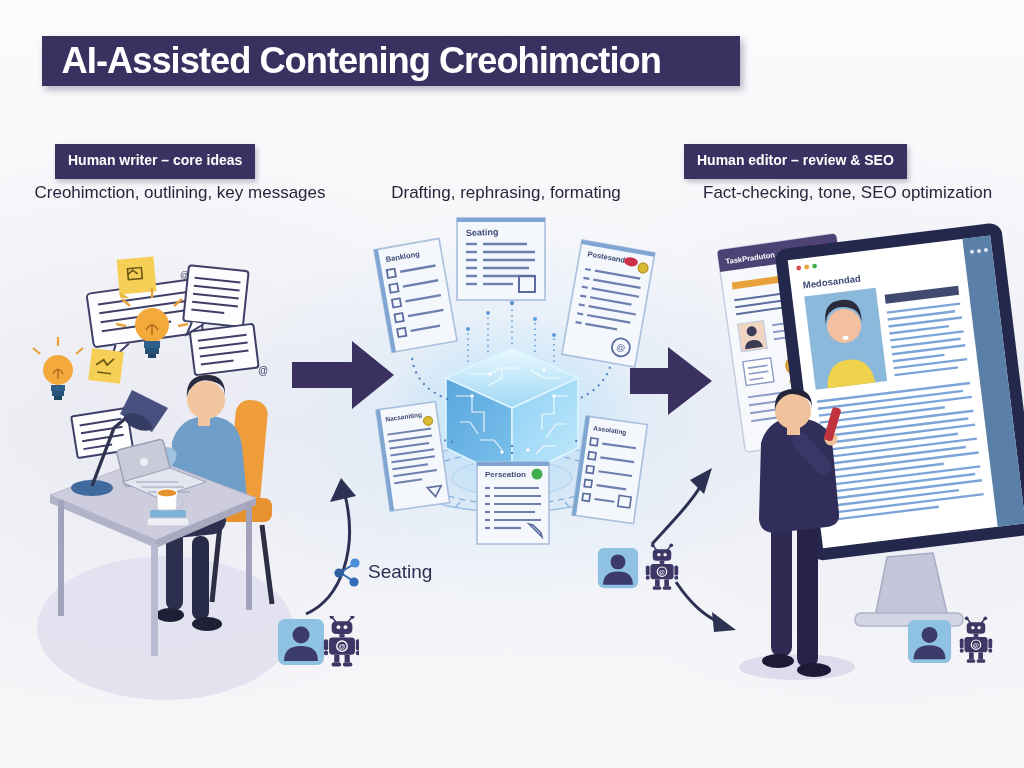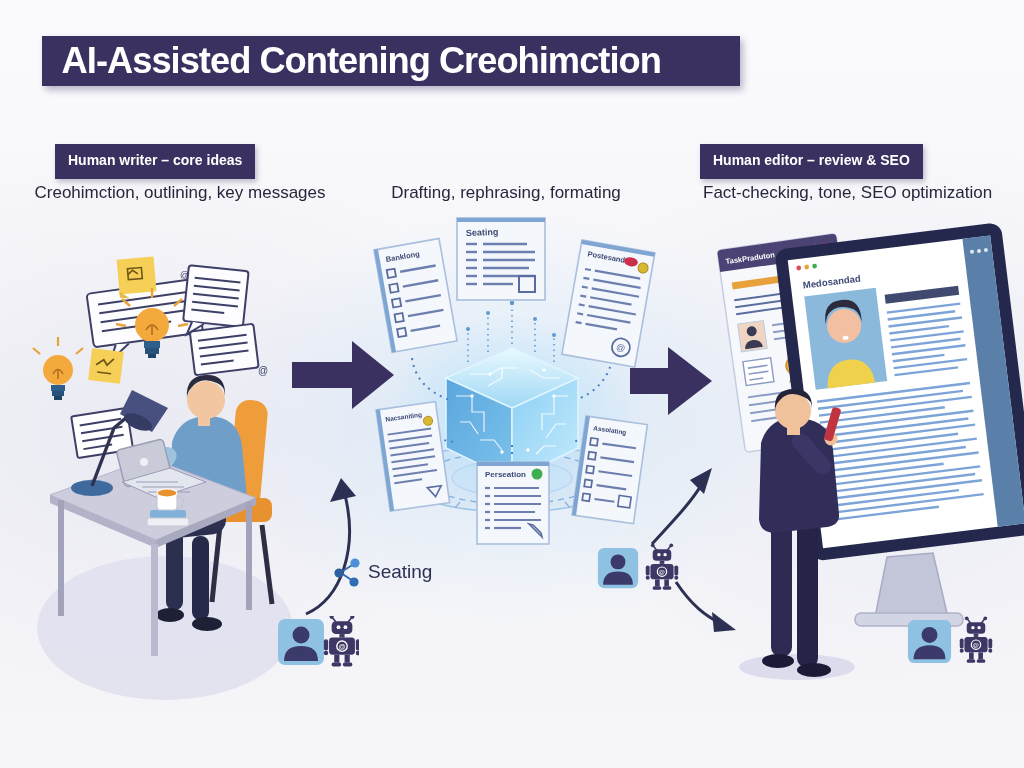--- a/index.html
+++ b/index.html
@@ -31,21 +31,21 @@
     <span>AI-Assisted Contening Creohimction</span>
   </div>
 
   <div class="abs col-header" style="left:55px;top:144px;">
     <span>Human writer – core ideas</span>
   </div>
   <div class="abs col-sub" style="left:30px;top:183px;width:300px;">Creohimction, outlining, key messages</div>
 
   <div class="abs col-sub" style="left:386px;top:183px;width:240px;">Drafting, rephrasing, formating</div>
 
-  <div class="abs col-header" style="left:700px;top:144px;">
+  <div class="abs col-header" style="left:684px;top:144px;">
     <span>Human editor – review &amp; SEO</span>
   </div>
   <div class="abs col-sub" style="left:703px;top:183px;width:260px;">Fact-checking, tone, SEO optimization</div>
 
   <svg width="0" height="0" style="position:absolute">
     <defs>
       <symbol id="avatar-person" viewBox="0 0 48 48">
         <rect x="1" y="1" width="46" height="46" rx="7" fill="#8fc1e2"></rect>
         <circle cx="24" cy="17" r="8.5" fill="#3b3a6b"></circle>
         <path d="M7,43 q0,-15 17,-15 q17,0 17,15 z" fill="#3b3a6b"></path>

